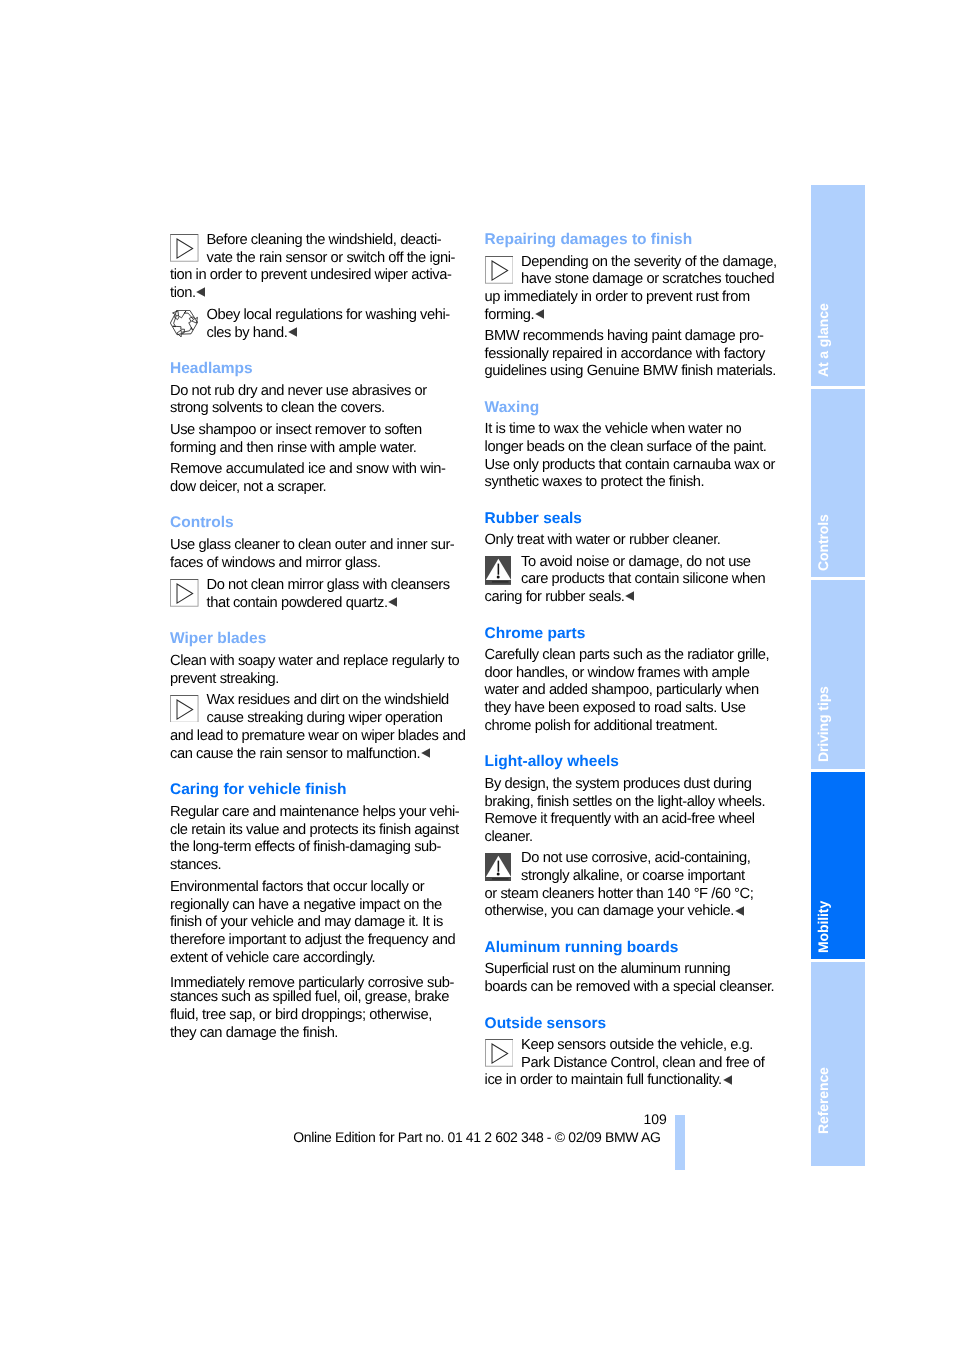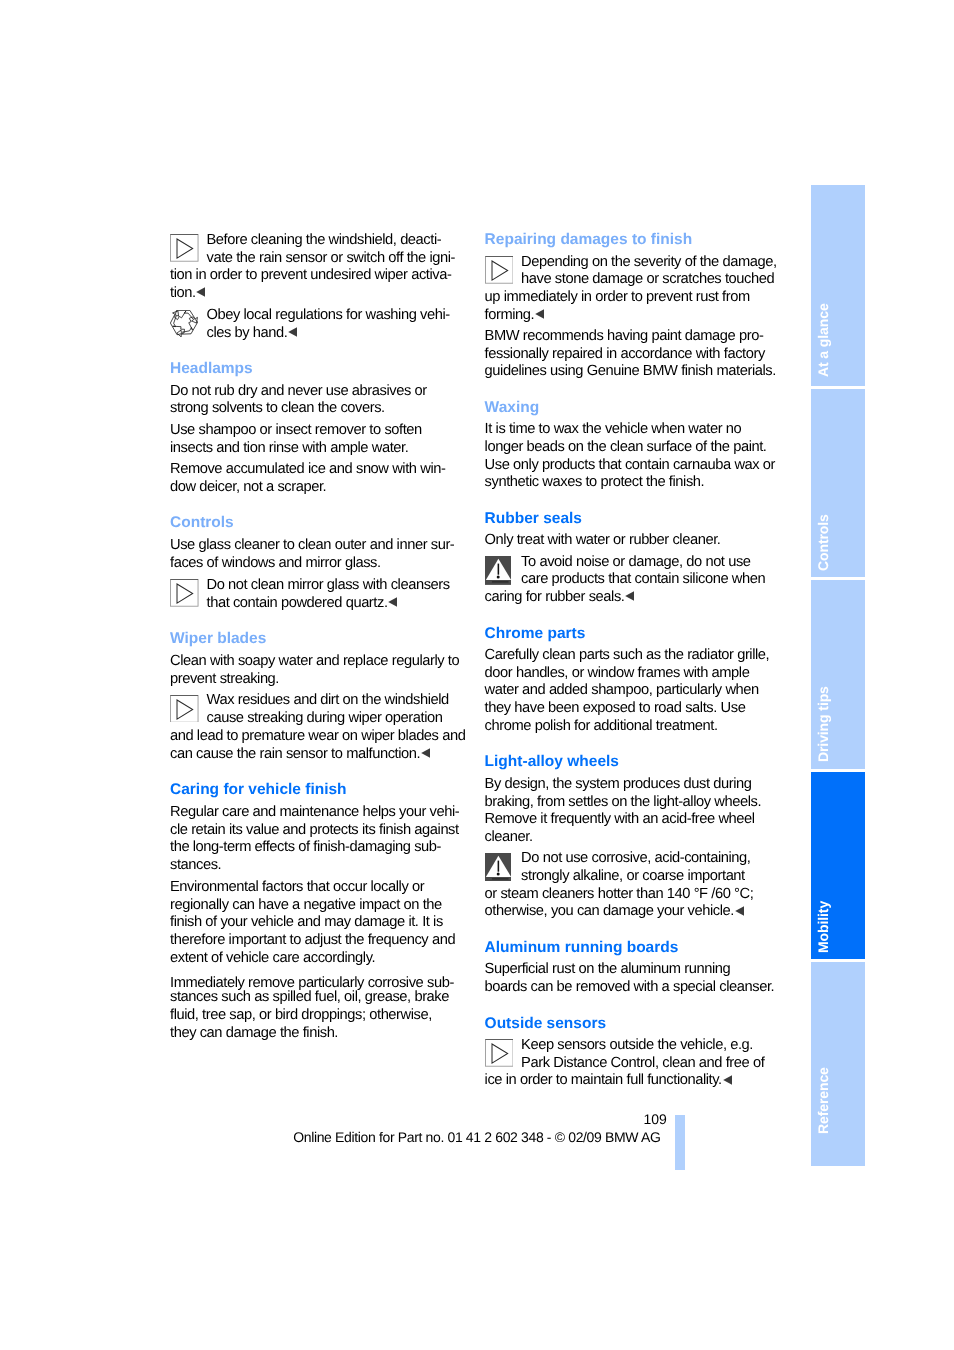--- a/index.html
+++ b/index.html
@@ -66,21 +66,21 @@
         </svg>
       </span>
       <div class="ln ind" style="top:307.73px"><span>Obey local regulations for washing vehi-</span></div>
       <div class="ln ind" style="top:325.54px"><span>cles by hand.</span><span class="arrow" title="◀"><svg viewBox="0 0 9 10" width="9" height="10">
             <path d="M9 0.2 L9 9.8 L0.2 5 Z" fill="#3b3b3b"></path>
           </svg></span></div>
       <div class="sec" style="top:360.54px">Headlamps</div>
       <div class="ln" style="top:383.67px"><span>Do not rub dry and never use abrasives or</span></div>
       <div class="ln" style="top:401.48px"><span>strong solvents to clean the covers.</span></div>
       <div class="ln" style="top:423.08px"><span>Use shampoo or insect remover to soften</span></div>
-      <div class="ln" style="top:440.89px"><span>insects and tion rinse with ample water.</span></div>
+      <div class="ln" style="top:440.89px"><span>forming and then rinse with ample water.</span></div>
       <div class="ln" style="top:462.49px"><span>Remove accumulated ice and snow with win-</span></div>
       <div class="ln" style="top:480.30px"><span>dow deicer, not a scraper.</span></div>
       <div class="sec" style="top:515.30px">Controls</div>
       <div class="ln" style="top:538.43px"><span>Use glass cleaner to clean outer and inner sur-</span></div>
       <div class="ln" style="top:556.24px"><span>faces of windows and mirror glass.</span></div>
       <span class="ico" style="top:579.19px">
         <svg viewBox="0 0 100 100" width="28.5" height="27.7" preserveAspectRatio="none">
           <rect x="1.6" y="1.7" width="96.8" height="96.6" fill="none" stroke="#9a9a9a" stroke-width="3.2"></rect>
           <path d="M1.6 1.7 L98.4 1.7" stroke="#555" stroke-width="3.2" fill="none"></path>
           <path d="M24.6 18.1 L79.6 52.5 L24.6 87.0 Z" fill="none" stroke="#2a2a2a" stroke-width="3.6"></path>
@@ -161,21 +161,21 @@
             <path d="M9 0.2 L9 9.8 L0.2 5 Z" fill="#3b3b3b"></path>
           </svg></span></div>
       <div class="sec dark" style="top:625.55px">Chrome parts</div>
       <div class="ln" style="top:647.98px"><span>Carefully clean parts such as the radiator grille,</span></div>
       <div class="ln" style="top:665.71px"><span>door handles, or window frames with ample</span></div>
       <div class="ln" style="top:683.44px"><span>water and added shampoo, particularly when</span></div>
       <div class="ln" style="top:701.17px"><span>they have been exposed to road salts. Use</span></div>
       <div class="ln" style="top:718.90px"><span>chrome polish for additional treatment.</span></div>
       <div class="sec dark" style="top:754.43px">Light-alloy wheels</div>
       <div class="ln" style="top:776.86px"><span>By design, the system produces dust during</span></div>
-      <div class="ln" style="top:794.59px"><span>braking, from settles on the light-alloy wheels.</span></div>
+      <div class="ln" style="top:794.59px"><span>braking, finish settles on the light-alloy wheels.</span></div>
       <div class="ln" style="top:812.32px"><span>Remove it frequently with an acid-free wheel</span></div>
       <div class="ln" style="top:830.05px"><span>cleaner.</span></div>
       <span class="ico" style="top:852.51px">
         <svg viewBox="0 0 100 100" width="26.9" height="28.9" preserveAspectRatio="none">
           <rect x="0" y="0" width="100" height="100" fill="#4a4a4a"></rect>
           <path d="M49.8 9.7 L97.4 83.0 L3.3 83.0 Z" fill="#fff"></path>
           <rect x="46.8" y="26.3" width="5.8" height="38.4" fill="#111"></rect>
           <ellipse cx="49.1" cy="73.0" rx="5.6" ry="5.2" fill="#111"></ellipse>
           <rect x="25.7" y="87.0" width="61.7" height="5.0" fill="#111" opacity="0.55"></rect>
         </svg>

